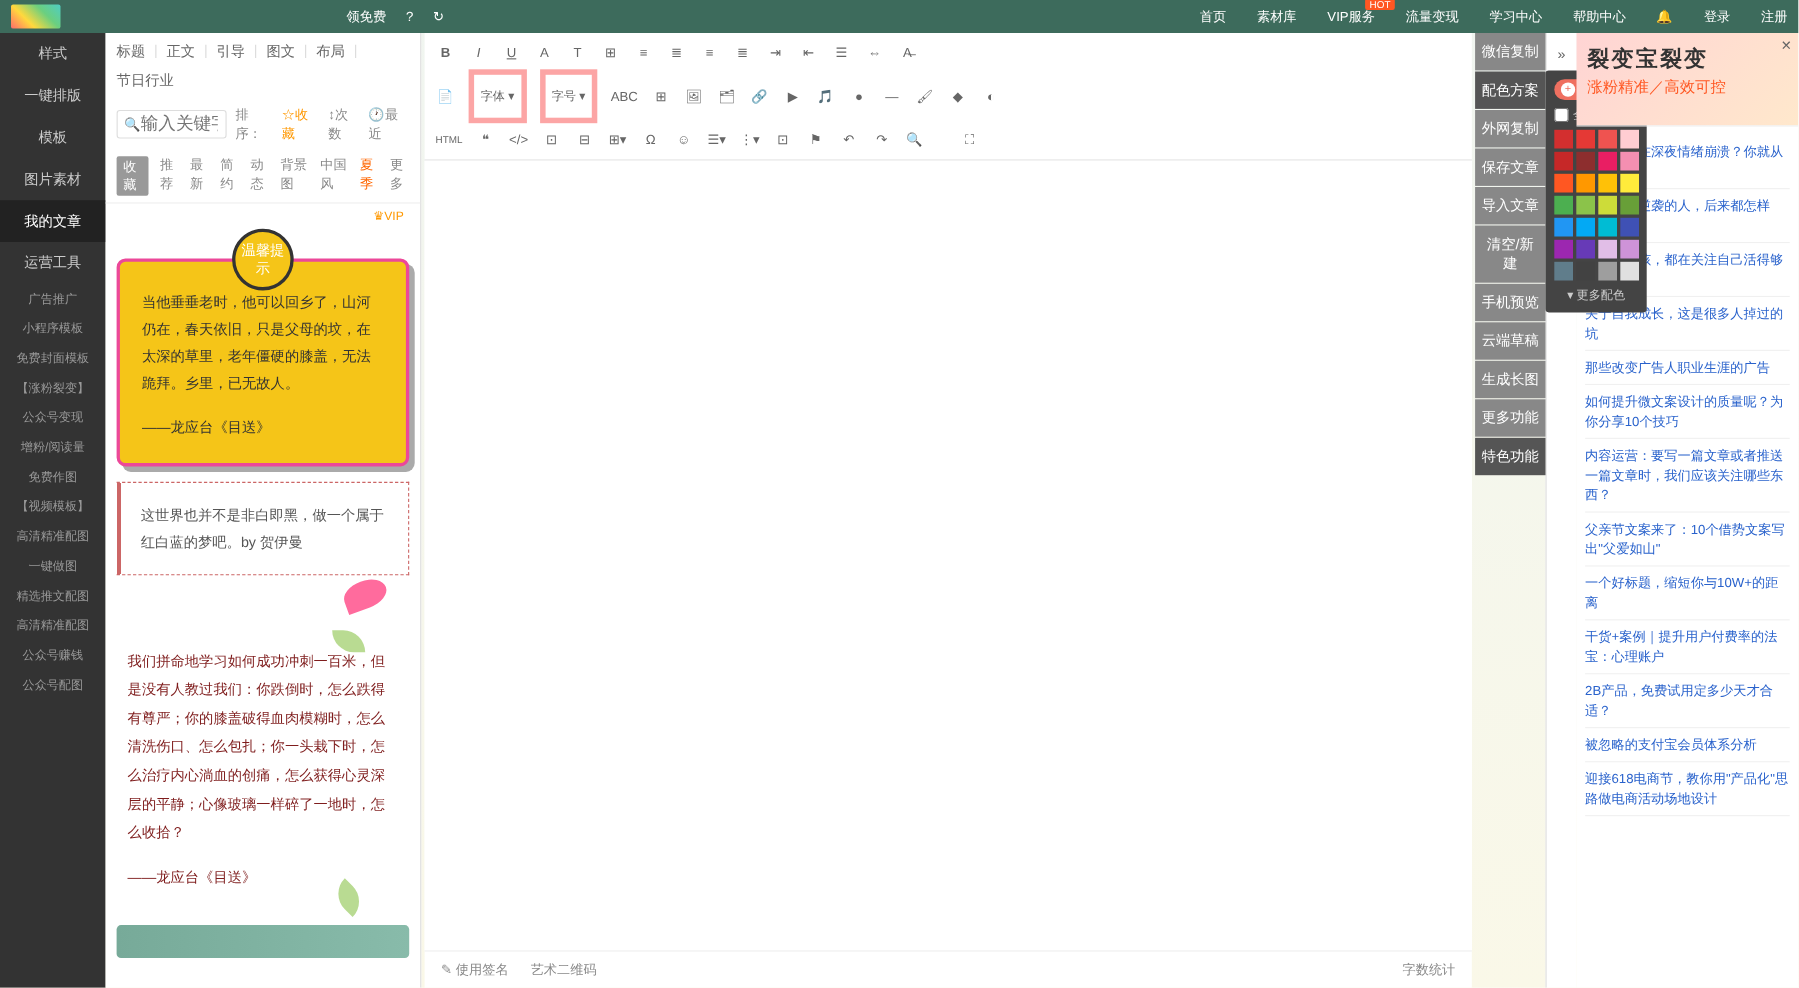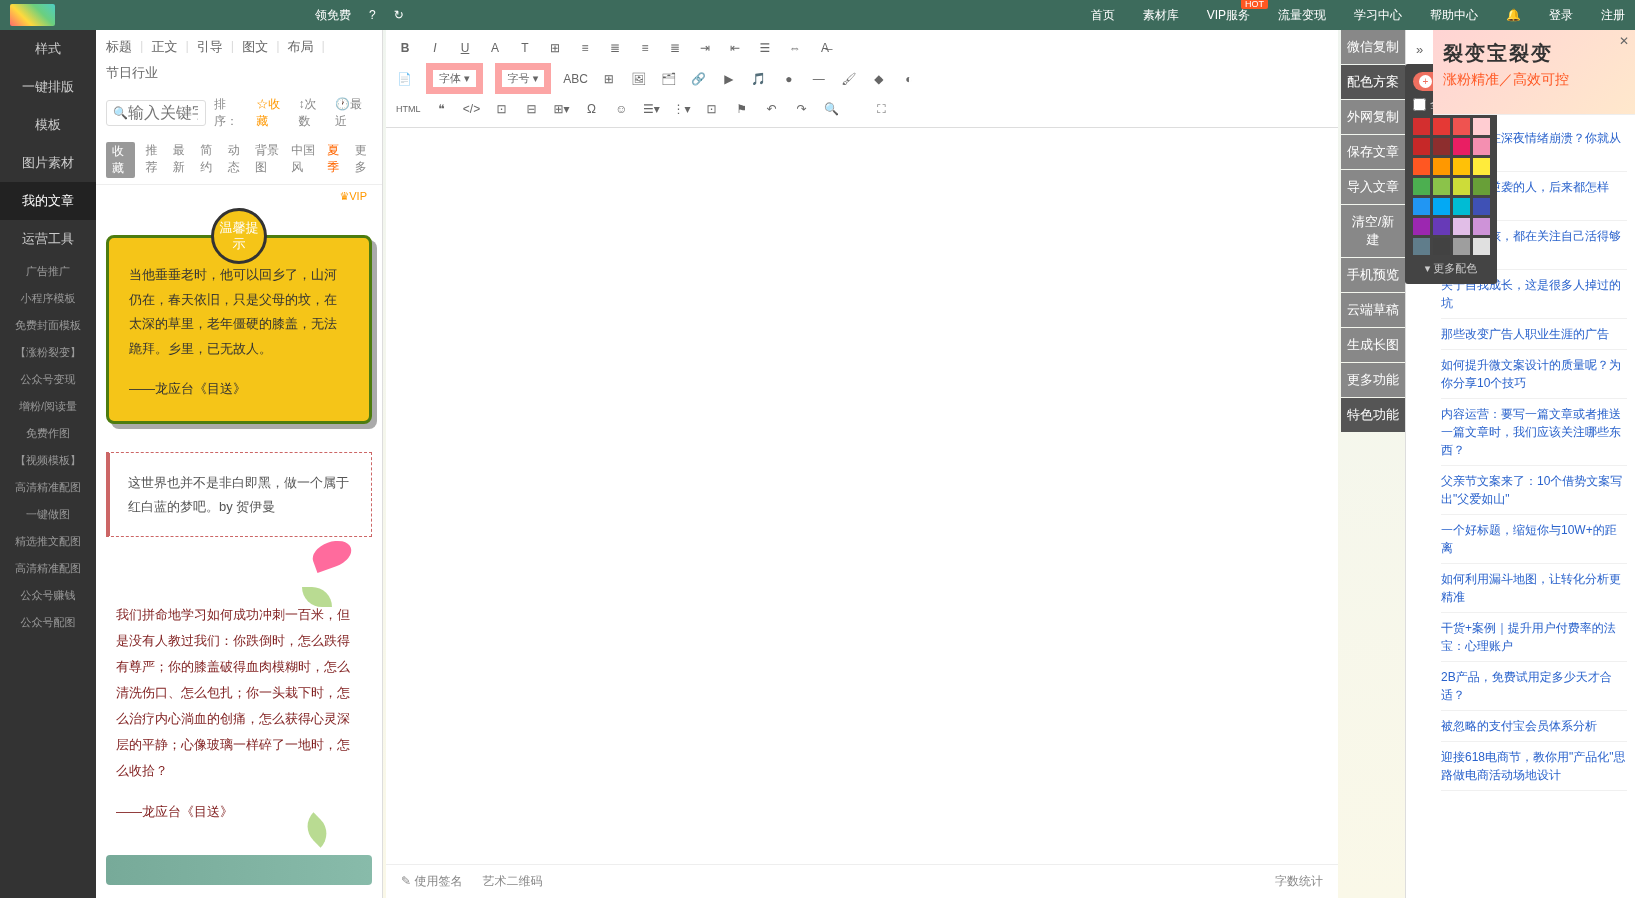--- a/index.html
+++ b/index.html
@@ -23,30 +23,30 @@
 .search-box{border:1px solid #ddd;border-radius:3px;padding:3px 6px;flex:0 0 100px;display:flex;align-items:center}
 .search-box input{border:none;outline:none;width:70px;font-size:16px}
 .sort-link{cursor:pointer;color:#888}
 .sort-link.orange{color:#ff9800}
 .filter-tabs{display:flex;padding:6px 10px;gap:10px;font-size:12px;color:#888;border-bottom:1px solid #eee}
 .filter-tabs span{cursor:pointer}
 .filter-tabs .active{background:#999;color:#fff;padding:1px 6px;border-radius:2px}
 .filter-tabs .orange{color:#ff6600}
 .template-list{flex:1;overflow-y:auto;padding:10px;position:relative}
 .vip-badge{position:absolute;top:5px;right:15px;color:#ff9800;font-size:11px}
-.card1{margin-top:40px;background:#f5c518;border:3px solid #4d7c0f;border-radius:8px;padding:25px 20px 20px;position:relative;font-size:13px;line-height:1.9;color:#333;box-shadow:5px 5px 0 #aaa}
+.card1{margin-top:40px;background:#f5c518;border:3px solid #ec4899;border-radius:8px;padding:25px 20px 20px;position:relative;font-size:13px;line-height:1.9;color:#333;box-shadow:5px 5px 0 #aaa}
 .card1-badge{position:absolute;top:-30px;left:50%;transform:translateX(-50%);width:56px;height:56px;border-radius:50%;background:#f5c518;border:3px solid #333;display:flex;align-items:center;justify-content:center;font-size:13px;color:#fff;text-align:center;line-height:1.2}
-.card2{margin-top:28px;border:1px dashed #c66;border-left:4px solid #c66;padding:18px;font-size:13px;line-height:1.8;color:#555}
+.card2{margin-top:14px;border:1px dashed #c66;border-left:4px solid #c66;padding:18px;font-size:13px;line-height:1.8;color:#555}
 .card3{margin-top:25px;padding:10px;font-size:13px;line-height:2;color:#7f1d1d;position:relative}
 .leaf{position:absolute;width:30px;height:20px;background:#8bc34a;border-radius:0 20px;opacity:0.6}
 .editor-area{flex:1;display:flex;flex-direction:column;background:#fff;margin:0 3px}
 .toolbar{border-bottom:1px solid #ddd;padding:6px 10px}
 .toolbar-row{display:flex;gap:12px;align-items:center;padding:3px 0;color:#666;font-size:12px}
 .tb-btn{cursor:pointer;display:inline-flex;align-items:center;justify-content:center;min-width:18px;height:18px}
-.tb-sel{border:7px solid #fca5a5;padding:1px 6px;font-size:11px;cursor:pointer}
+.tb-sel{border:5px solid #fca5a5;padding:12px 6px;font-size:11px;cursor:pointer}
 .editor-canvas{flex:1;background:#fff;margin:0 auto;width:100%}
 .editor-footer{padding:8px 15px;font-size:12px;color:#888;display:flex;gap:20px;border-top:1px solid #eee}
 .right-tools{width:64px;display:flex;flex-direction:column}
 .tool-btn{background:#888;color:#fff;font-size:13px;text-align:center;padding:8px 5px;margin-bottom:1px;cursor:pointer}
 .tool-btn.dark{background:#555}
 .color-panel{position:absolute;right:400px;top:270px;width:92px;background:#444;padding:8px;border-radius:3px}
 .color-input{background:#ef7060;color:#fff;font-size:11px;padding:3px 6px;border-radius:10px;text-align:center;margin-bottom:6px;display:flex;align-items:center;gap:3px}
 .color-plus{background:#fff;color:#ef7060;border-radius:50%;width:13px;height:13px;display:inline-flex;align-items:center;justify-content:center;font-size:10px}
 .color-check{display:flex;align-items:center;gap:4px;color:#ccc;font-size:11px;margin-bottom:6px}
 .color-grid{display:grid;grid-template-columns:repeat(4,1fr);gap:3px}
@@ -308,21 +308,20 @@
       <div class="article-list" id="article-list">
           <div class="article-item">老母亲总在深夜情绪崩溃？你就从了自己吧</div>
           <div class="article-item">通过整容逆袭的人，后来都怎样了？</div>
           <div class="article-item">独立的女孩，都在关注自己活得够不够"硬"</div>
           <div class="article-item">关于自我成长，这是很多人掉过的坑</div>
           <div class="article-item">那些改变广告人职业生涯的广告</div>
           <div class="article-item">如何提升微文案设计的质量呢？为你分享10个技巧</div>
           <div class="article-item">内容运营：要写一篇文章或者推送一篇文章时，我们应该关注哪些东西？</div>
           <div class="article-item">父亲节文案来了：10个借势文案写出"父爱如山"</div>
           <div class="article-item">一个好标题，缩短你与10W+的距离</div>
-          <div class="article-item">如何利用漏斗地图，让转化分析更精准</div>
           <div class="article-item">干货+案例｜提升用户付费率的法宝：心理账户</div>
           <div class="article-item">2B产品，免费试用定多少天才合适？</div>
           <div class="article-item">被忽略的支付宝会员体系分析</div>
           <div class="article-item">迎接618电商节，教你用"产品化"思路做电商活动场地设计</div>
         </div>
     </div>
   </div>
 </div>
 
 </body></html>

